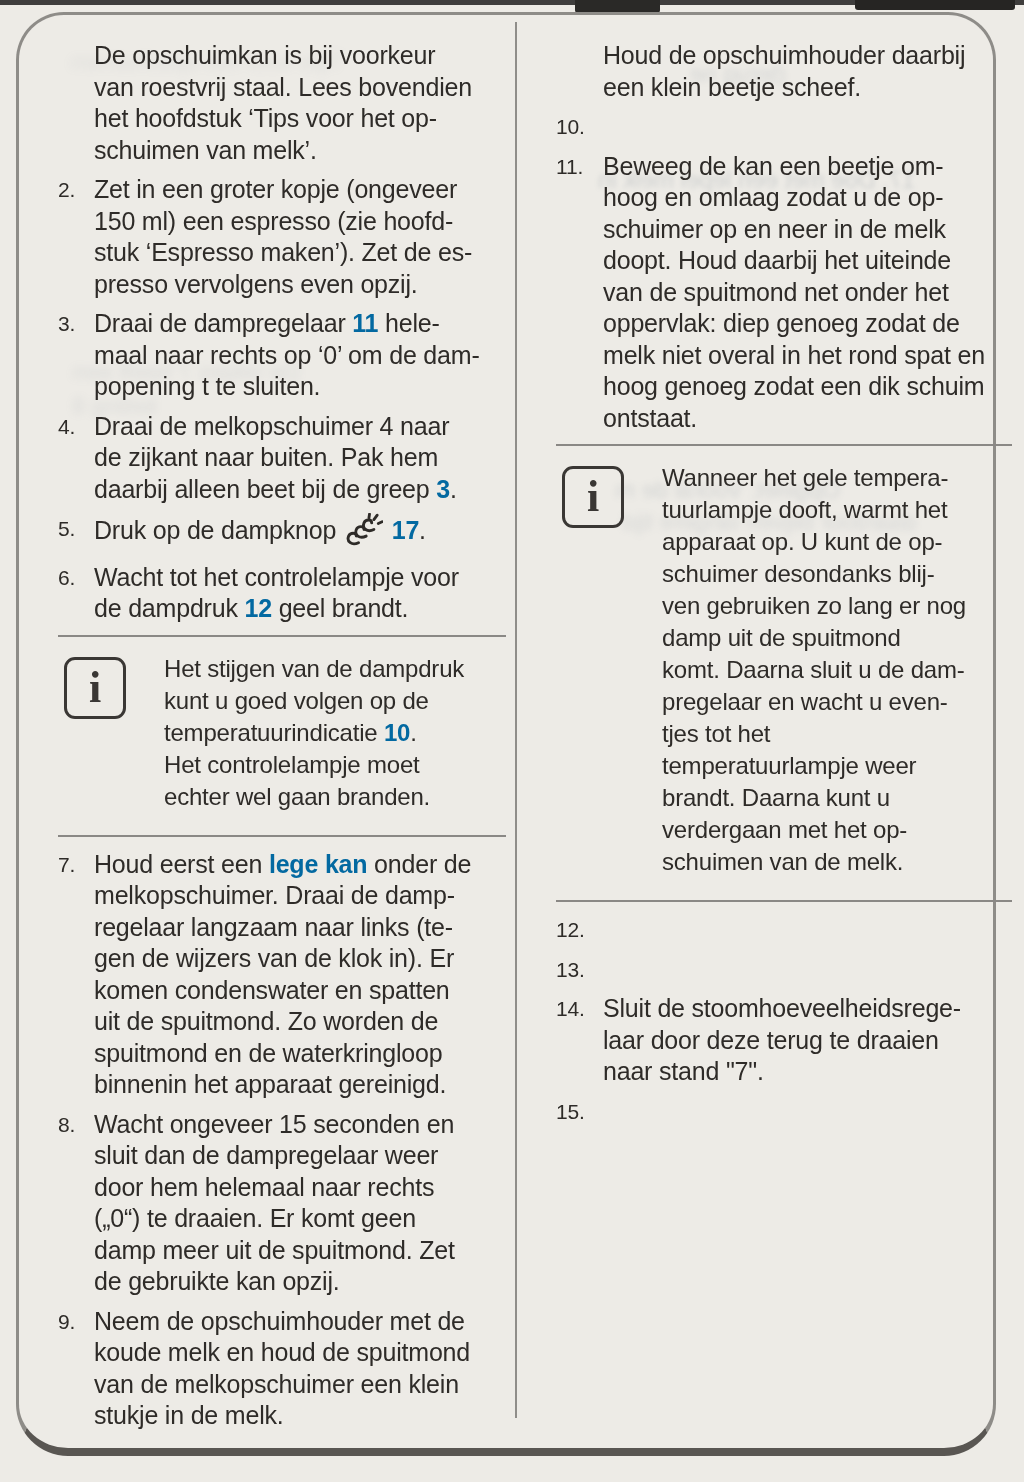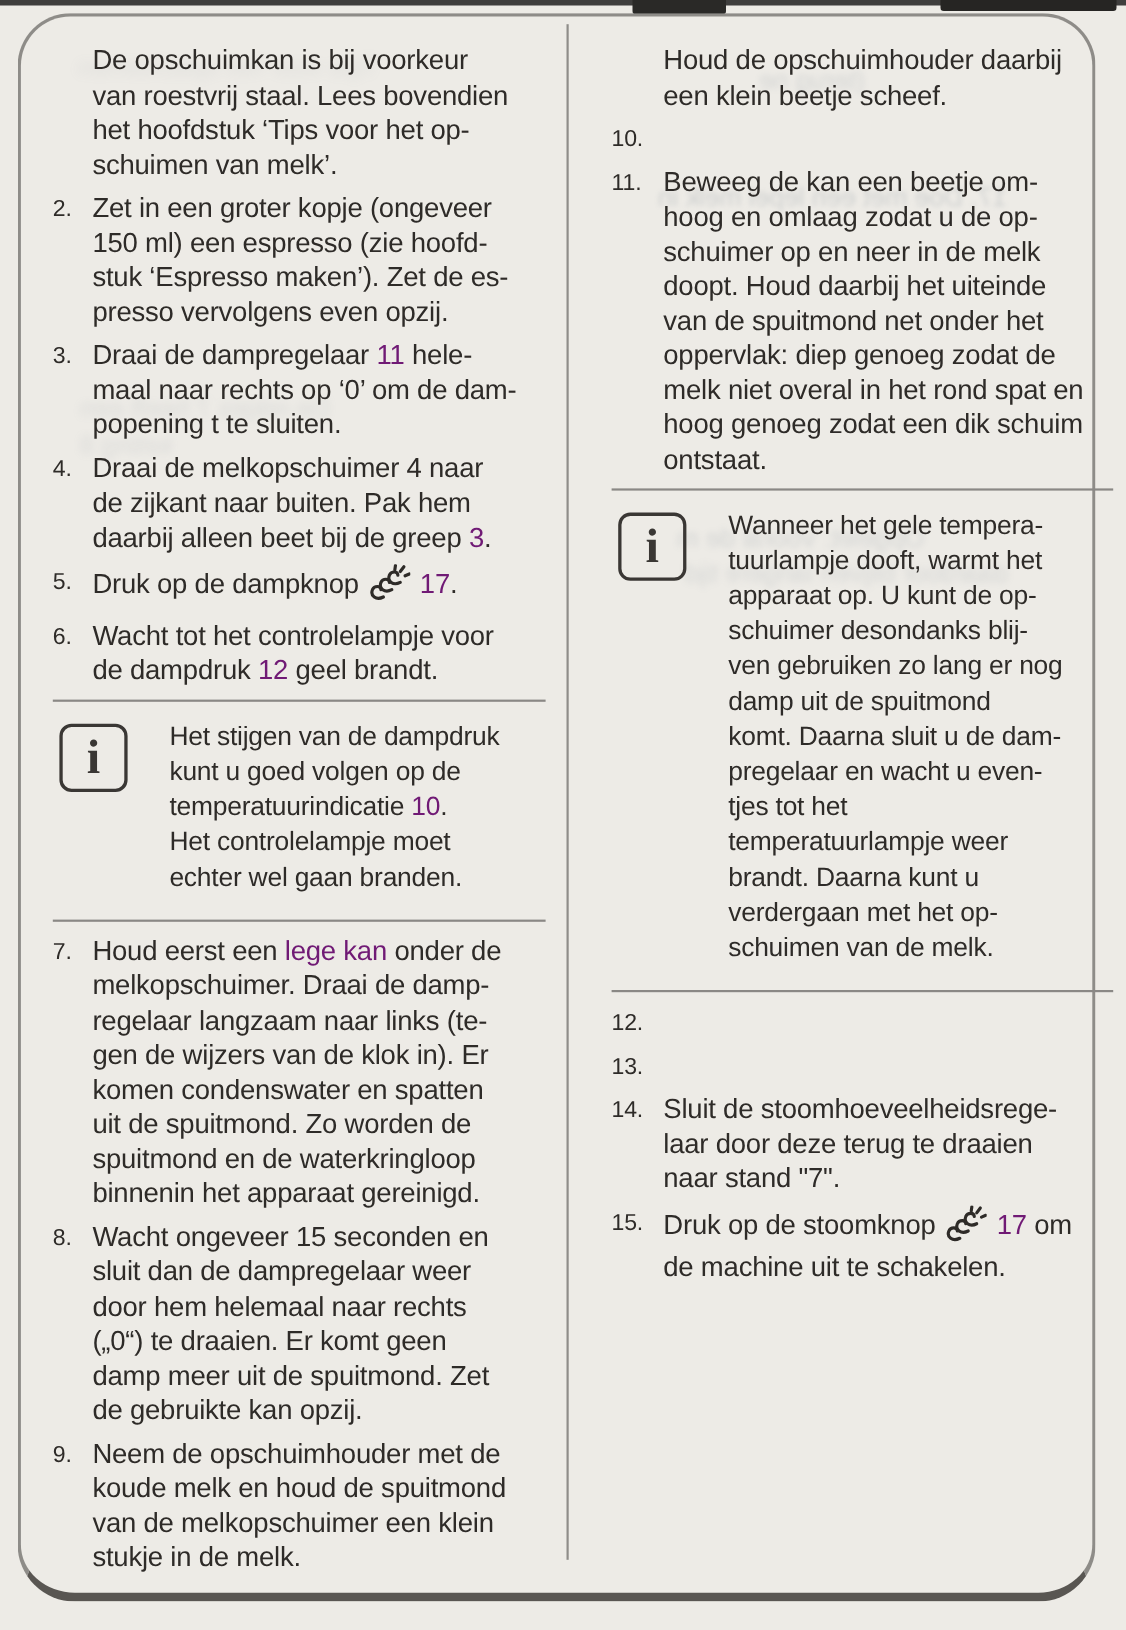--- a/index.html
+++ b/index.html
@@ -25,27 +25,27 @@
   .ghost{position:absolute;transform:scaleX(-1);color:#7d8894;white-space:nowrap;font-size:24px;pointer-events:none;}
   .g0{left:70px;top:48px;filter:blur(5px);opacity:.13;}
   .g1{left:690px;top:60px;filter:blur(3px);opacity:.22;}
   .g2{left:598px;top:166px;filter:blur(2.5px);opacity:.26;}
   .g3{left:615px;top:476px;filter:blur(3px);opacity:.22;}
   .g4{left:622px;top:508px;filter:blur(3.5px);opacity:.2;}
   .g5{left:72px;top:358px;filter:blur(4px);opacity:.16;}
   .g6{left:72px;top:392px;filter:blur(4px);opacity:.16;}
   
   .col{position:absolute;top:40px;}
-  #col-0{left:48px;width:448px;}
+  #col-0{left:58px;width:448px;}
   #col-1{left:556px;width:456px;}
   .step{display:flex;margin-bottom:8px;}
   .num{flex:0 0 36px;font-size:21px;line-height:31.5px;letter-spacing:-.2px;}
   #col-1 .num{flex:0 0 47px;}
   .body{flex:1;font-size:25px;line-height:31.5px;letter-spacing:-.2px;white-space:pre-line;}
-  .b{font-weight:400;color:#701a75;}
+  .b{font-weight:700;color:#0369a1;}
   
   .note{display:flex;gap:38px;align-items:flex-start;margin:10px 0 12px;
         padding:16px 0 22px;border-top:2px solid #8a8885;border-bottom:2px solid #8a8885;}
   .info-badge{
     flex:0 0 auto;width:62px;height:62px;margin-left:6px;margin-top:4px;
     border:3.5px solid #3a3734;border-radius:11px;box-sizing:border-box;
     display:flex;align-items:center;justify-content:center;
     font-family:"Liberation Serif","DejaVu Serif",serif;font-weight:700;
     font-size:44px;color:#3a3734;line-height:1;
   }
@@ -197,25 +197,14 @@
       <span class="num">13.</span>
     </div>
     <div class="step">
       <span class="num">14.</span>
       <div class="body"><span>Sluit de stoomhoeveelheidsrege-
 laar door deze terug te draaien
 naar stand "7".</span></div>
     </div>
     <div class="step">
       <span class="num">15.</span>
-      <div class="body"><span>Druk op de stoomknop </span><span class="inline-icon"><svg viewBox="0 0 34 30" width="38" height="33">
-            <g fill="none" stroke="#2e2b28" stroke-width="2.6" stroke-linecap="round">
-              <path d="M12 27 C6 30 1 26 3 21 C4.5 17.5 10 17.5 10 21"></path>
-              <path d="M19 21 C13 24 8 20 10 15 C11.5 11.5 17 11.5 17 15"></path>
-              <path d="M26 15 C20 18 15 14 17 9 C18.5 5.5 24 5.5 24 9"></path>
-              <path d="M26 6 L29 2"></path>
-              <path d="M30 9.5 L33.5 8"></path>
-              <path d="M21.5 4.5 L22 1"></path>
-            </g>
-          </svg></span><span> </span><span class="b">17</span><span> om
-de machine uit te schakelen.</span></div>
     </div>
   </div>
 
 </body></html>

